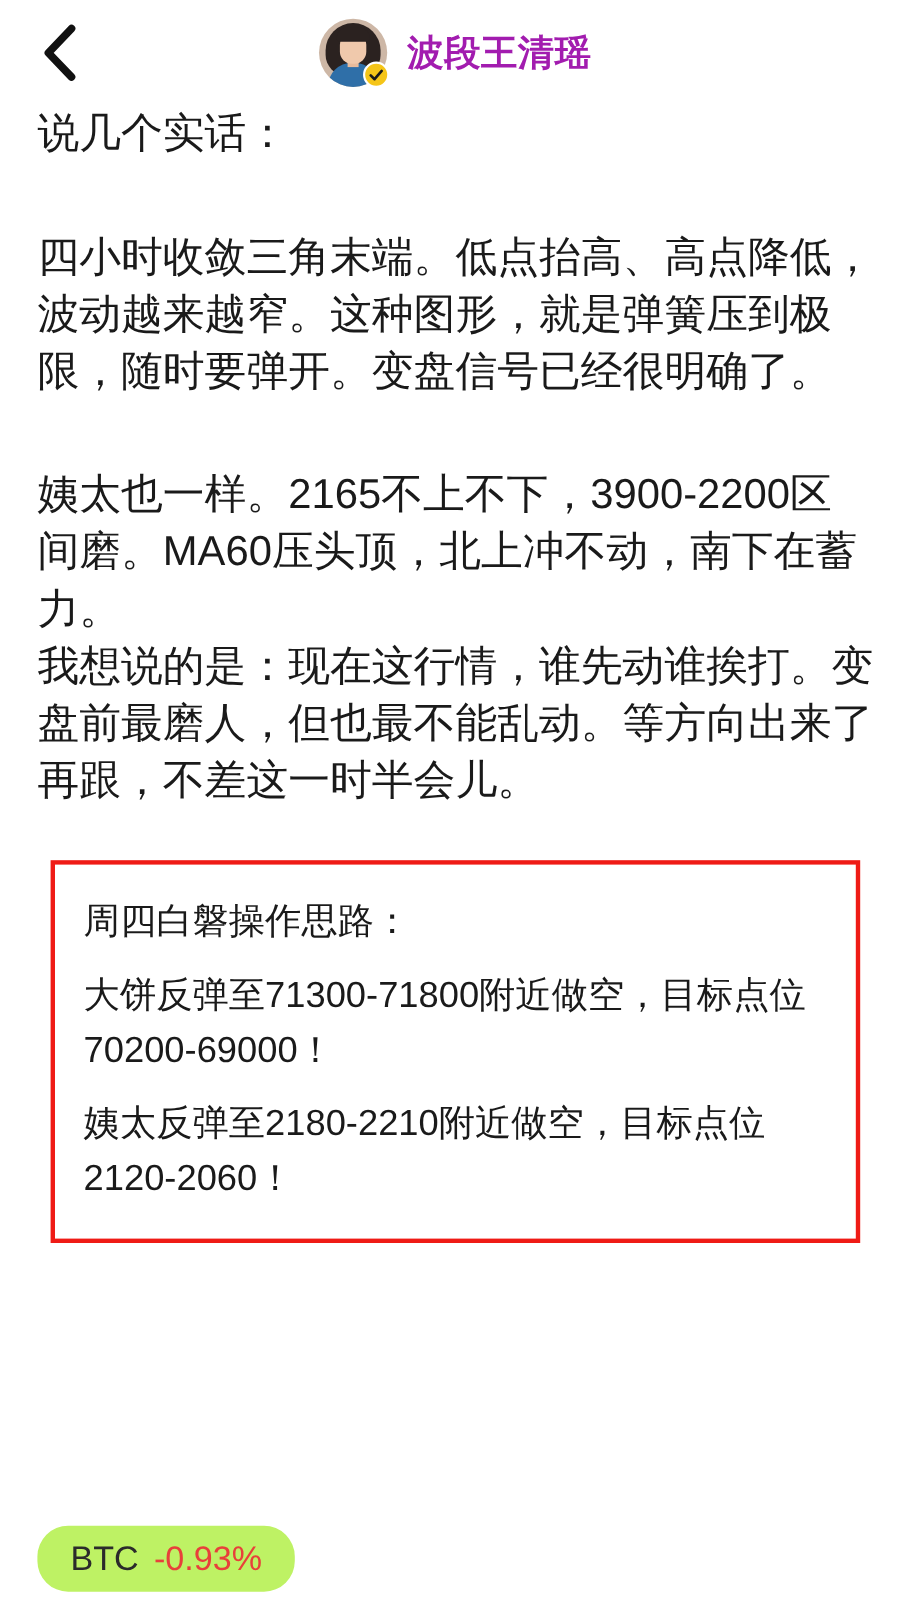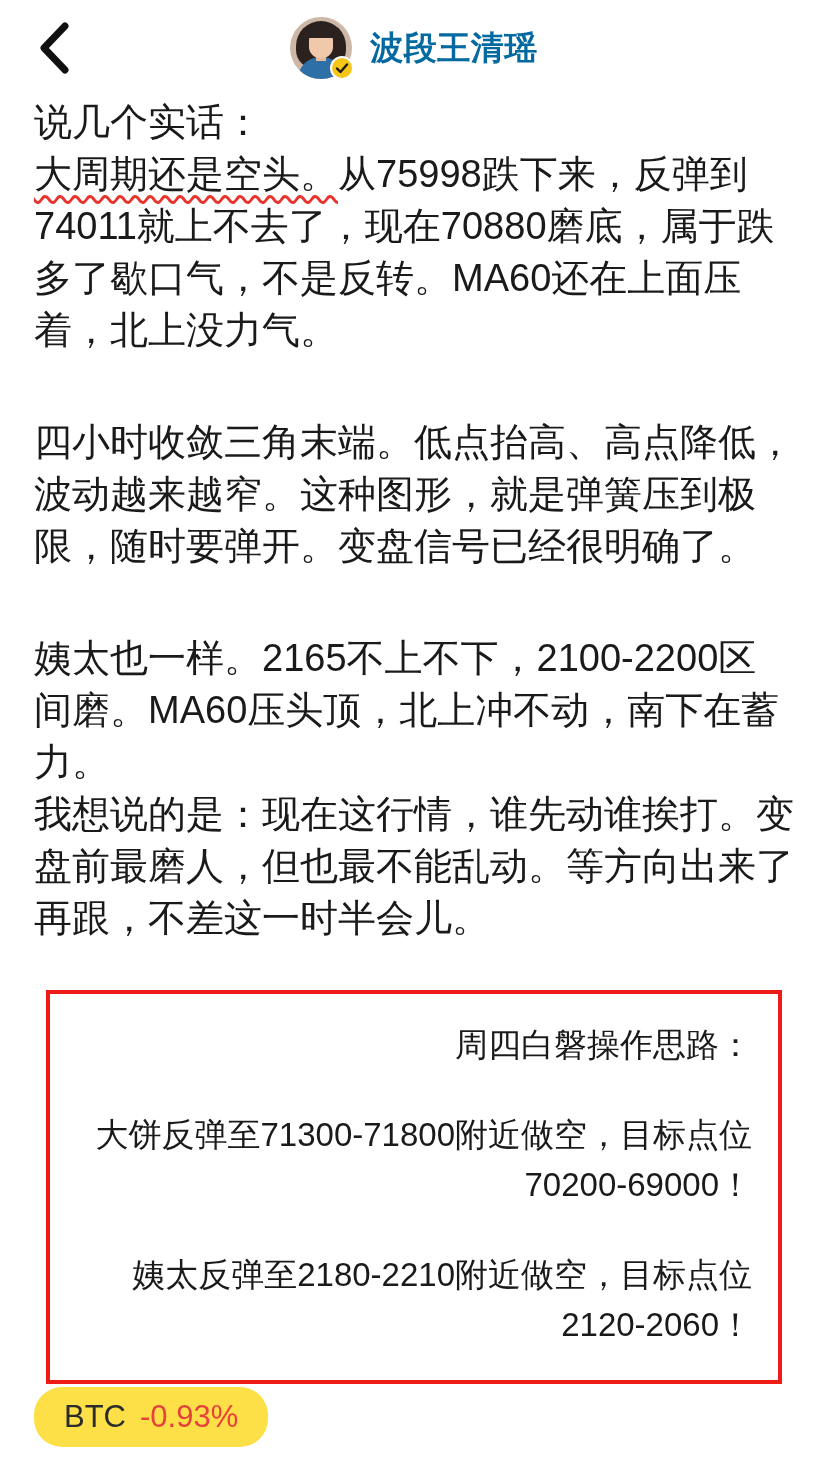--- a/index.html
+++ b/index.html
@@ -108,21 +108,21 @@
     border: 2px solid #ffffff;
     box-sizing: border-box;
     display: flex;
     align-items: center;
     justify-content: center;
   }
   .verify-badge svg { display: block; }
   .author-name {
     font-size: 33px;
     font-weight: bold;
-    color: #0369a1;
+    color: #a21caf;
     letter-spacing: 0.5px;
     pointer-events: auto;
   }
 
   
   .content {
     padding: 0 34px;
     box-sizing: border-box;
   }
   .para {
@@ -141,36 +141,35 @@
     text-decoration-thickness: 3px;
     text-underline-offset: 8px;
   }
 
   
   .callout {
     margin: 46px 12px 0 12px;
     border: 4px solid #ef1b16;
     padding: 26px 26px 30px 26px;
     box-sizing: border-box;
-    text-align: right;
   }
   .callout .para { font-size: 33px; line-height: 50px; }
-  .callout .para.spaced { margin-top: 40px; }
+  .callout .para.spaced { margin-top: 17px; }
 
   
   .ticker-bar {
     position: absolute;
     left: 34px;
     bottom: 20px;
     display: flex;
     gap: 22px;
     align-items: center;
   }
   .chip {
-    background: #fde047;
+    background: #bef264;
     border-radius: 28px;
     padding: 12px 30px;
     font-size: 31px;
     display: flex;
     align-items: baseline;
     gap: 14px;
     cursor: pointer;
   }
   .chip .sym { color: #2b2b2b; }
   .chip .chg { color: #e8403a; }
@@ -203,25 +202,24 @@
       </div>
     </div>
     <div class="author-name">波段王清瑶</div>
   </div>
 </div>
 
 <div class="content">
 
   <p class="para">说几个实话：</p>
 
-  <p class="para"><span class="wavy">大周期还是空头。</span><span>从75998跌下来，反弹到74011就上不去了，现在70880磨底，属于跌多了歇口气，不是反转。MA60还在上面压着，北上没力气。</span></p>
 
   <p class="para spaced">四小时收敛三角末端。低点抬高、高点降低，波动越来越窄。这种图形，就是弹簧压到极限，随时要弹开。变盘信号已经很明确了。</p>
 
-  <p class="para spaced">姨太也一样。2165不上不下，2100-2200区间磨。MA60压头顶，北上冲不动，南下在蓄力。</p>
+  <p class="para spaced">姨太也一样。2165不上不下，3900-2200区间磨。MA60压头顶，北上冲不动，南下在蓄力。</p>
 
   <p class="para">我想说的是：现在这行情，谁先动谁挨打。变盘前最磨人，但也最不能乱动。等方向出来了再跟，不差这一时半会儿。</p>
 
   <div class="callout">
     <p class="para">周四白磐操作思路：</p>
     <p class="para spaced">大饼反弹至71300-71800附近做空，目标点位70200-69000！</p>
     <p class="para spaced">姨太反弹至2180-2210附近做空，目标点位2120-2060！</p>
   </div>
 </div>
 

